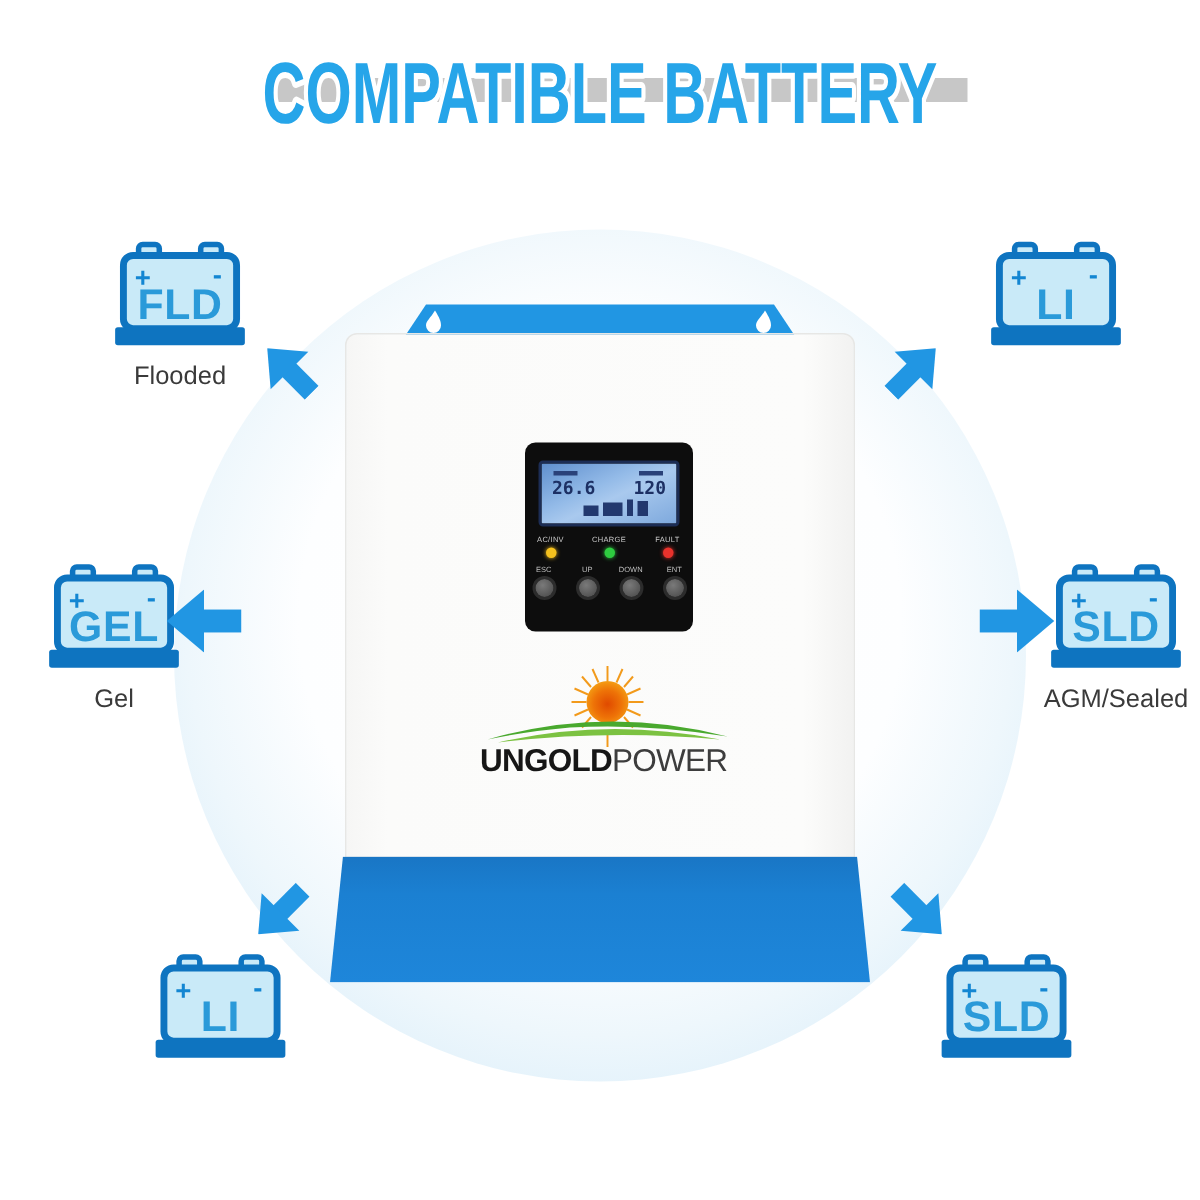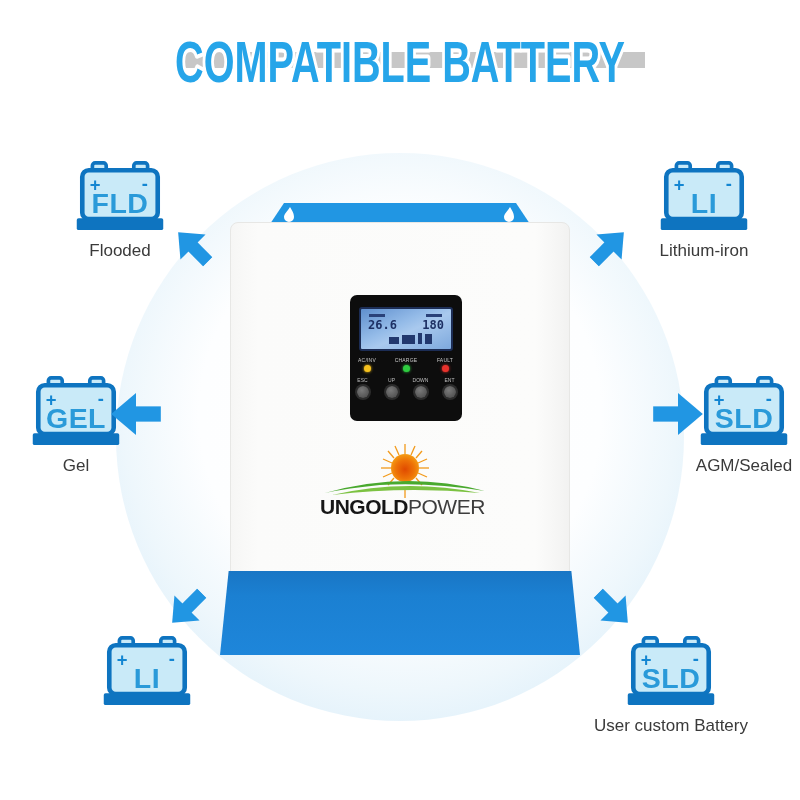--- a/index.html
+++ b/index.html
@@ -123,21 +123,20 @@
   <div class="batt-card card-top-right">
     <svg class="batt-svg" viewBox="0 0 100 80">
       <rect class="batt-term" x="20" y="3" width="15" height="12" rx="3"></rect>
       <rect class="batt-term" x="65" y="3" width="15" height="12" rx="3"></rect>
       <rect class="batt-body" x="9" y="11" width="82" height="53" rx="7"></rect>
       <rect class="batt-base" x="3" y="63" width="94" height="13" rx="2"></rect>
       <text class="batt-sign" x="23" y="34">+</text>
       <text class="batt-sign" x="77" y="32">-</text>
       <text class="batt-code" x="50" y="57">LI</text>
     </svg>
-    <div class="batt-label">Lithium-iron</div>
   </div>
 
   <div class="batt-card card-mid-left">
     <svg class="batt-svg" viewBox="0 0 100 80">
       <rect class="batt-term" x="20" y="3" width="15" height="12" rx="3"></rect>
       <rect class="batt-term" x="65" y="3" width="15" height="12" rx="3"></rect>
       <rect class="batt-body" x="9" y="11" width="82" height="53" rx="7"></rect>
       <rect class="batt-base" x="3" y="63" width="94" height="13" rx="2"></rect>
       <text class="batt-sign" x="23" y="34">+</text>
       <text class="batt-sign" x="77" y="32">-</text>
@@ -174,21 +173,20 @@
   <div class="batt-card card-bot-right">
     <svg class="batt-svg" viewBox="0 0 100 80">
       <rect class="batt-term" x="20" y="3" width="15" height="12" rx="3"></rect>
       <rect class="batt-term" x="65" y="3" width="15" height="12" rx="3"></rect>
       <rect class="batt-body" x="9" y="11" width="82" height="53" rx="7"></rect>
       <rect class="batt-base" x="3" y="63" width="94" height="13" rx="2"></rect>
       <text class="batt-sign" x="23" y="34">+</text>
       <text class="batt-sign" x="77" y="32">-</text>
       <text class="batt-code" x="50" y="57">SLD</text>
     </svg>
-    <div class="batt-label">User custom Battery</div>
   </div>
 
   <div class="arrow arr-up-left">
     <svg viewBox="0 0 52 44">
         <g fill="#2196e3">
           <rect x="0" y="14" width="27" height="16"></rect>
           <polygon points="26,0 52,22 26,44"></polygon>
         </g>
       </svg>
   </div>
@@ -240,21 +238,21 @@
   </svg>
 
   <div class="inv-body"></div>
 
   <div class="display">
     <div class="lcd">
       <div class="lcd-bar b1"></div>
       <div class="lcd-bar b2"></div>
       <div class="lcd-row">
         <span class="lcd-val">26.6</span>
-        <span class="lcd-val">180</span>
+        <span class="lcd-val">120</span>
       </div>
       <div class="lcd-glyphs">
         <i class="g1"></i>
           <i class="g2"></i>
           <i class="g3"></i>
           <i class="g4"></i>
       </div>
     </div>
 
     <div class="led-row">

